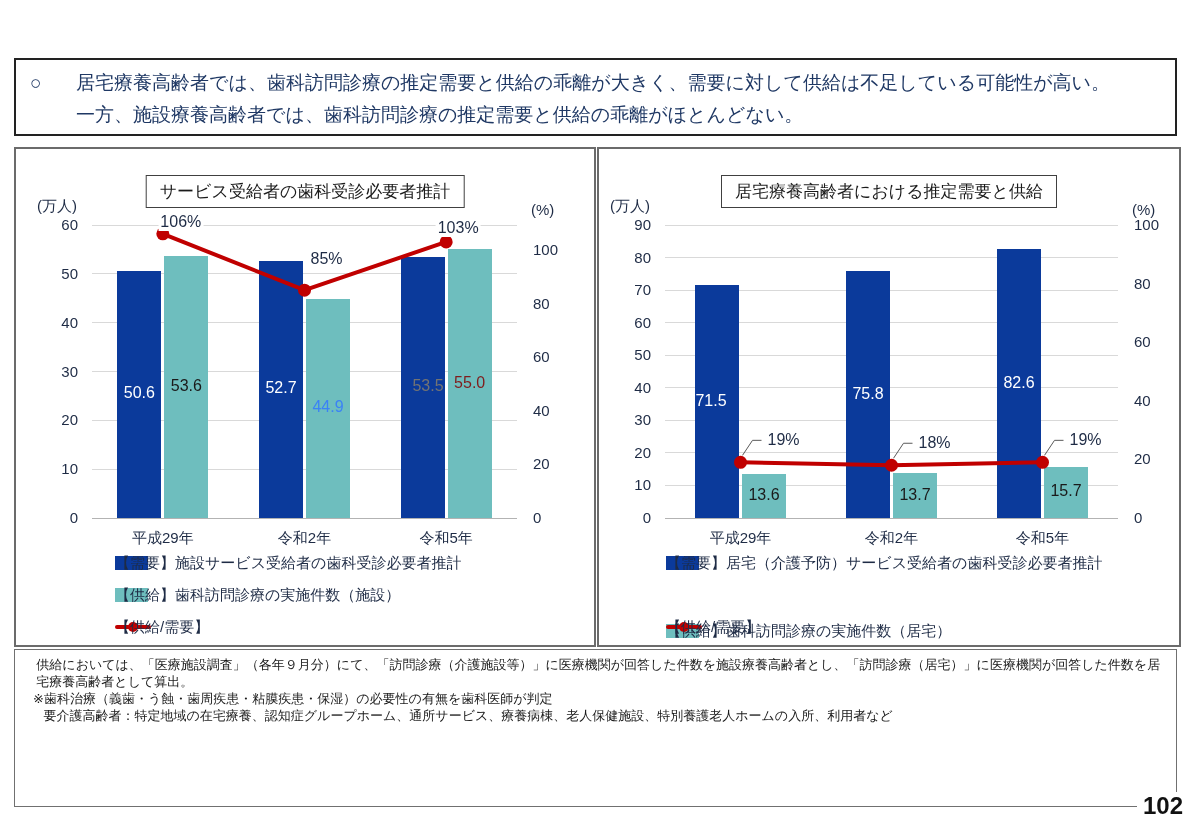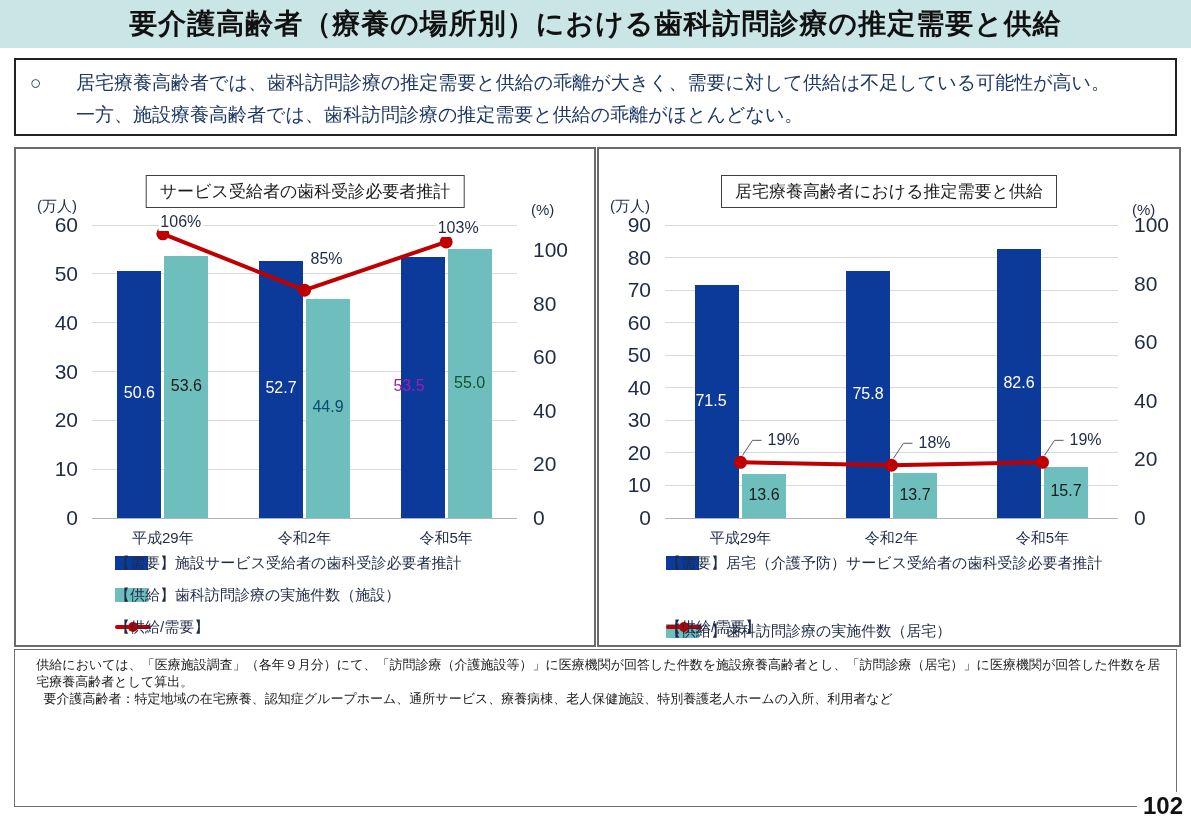--- a/index.html
+++ b/index.html
@@ -27,21 +27,21 @@
   #chart0{left:14px;width:578px;}
   #chart1{left:597px;width:580px;}
   .panel *{position:absolute;box-sizing:border-box;}
   .c-title{
     top:26px;left:50%;transform:translateX(-50%);
     border:1px solid #404040;background:#fff;padding:4px 13px;
     font-size:17px;white-space:nowrap;color:#1a1a1a;z-index:4;
   }
   .c-grid{height:1px;background:#d9d9d9;}
   .c-base{height:1px;background:#b3b3b3;}
-  .c-tick{font-size:21px;height:20px;line-height:20px;color:var(--ct);}
+  .c-tick{font-size:15px;height:20px;line-height:20px;color:var(--ct);}
   .c-tick.left{text-align:right;}
   .c-tick.right{text-align:left;}
   .c-unit{font-size:15px;color:var(--ct);white-space:nowrap;}
   .c-bar{z-index:1;}
   .c-barlabel{transform:translateX(-50%);font-size:16px;z-index:2;white-space:nowrap;}
   .c-cat{transform:translateX(-50%);font-size:15px;color:var(--ct);white-space:nowrap;}
   .c-pct{transform:translate(-50%,-50%);font-size:16px;color:var(--ct);background:#fff;padding:0 2px;white-space:nowrap;z-index:3;}
   .c-legend-row{display:flex;align-items:center;gap:10px;font-size:15px;color:var(--ct);white-space:nowrap;}
   .c-legend-row .swatch{position:static;width:33px;height:14px;flex:none;}
   .c-legend-row .lineswatch{position:static;width:36px;height:14px;flex:none;display:flex;align-items:center;justify-content:center;}
@@ -64,23 +64,20 @@
   .page-number{
     position:absolute;top:792px;right:8px;font-size:24px;font-weight:bold;color:#111;
     background:#fff;padding-left:6px;
   }
 </style>
 </head>
 <body>
 
 <div class="slide" style="--ct: #1e2b45;">
 
-  <header class="title-bar" style="background: rgb(202, 229, 229);">
-    <h1>要介護高齢者（療養の場所別）における歯科訪問診療の推定需要と供給</h1>
-  </header>
 
   <section class="summary-box" style="color: rgb(31, 56, 100);">
     <div class="summary-line">
       <span class="bullet">○</span>
       <span>居宅療養高齢者では、歯科訪問診療の推定需要と供給の乖離が大きく、需要に対して供給は不足している可能性が高い。</span>
     </div>
     <div class="summary-line indent">
       <span>一方、施設療養高齢者では、歯科訪問診療の推定需要と供給の乖離がほとんどない。</span>
     </div>
   </section>
@@ -107,27 +104,27 @@
       <div class="c-tick right" style="left: 517px; top: 305.386px; width: 44px;">20</div>
       <div class="c-tick right" style="left: 517px; top: 251.772px; width: 44px;">40</div>
       <div class="c-tick right" style="left: 517px; top: 198.158px; width: 44px;">60</div>
       <div class="c-tick right" style="left: 517px; top: 144.544px; width: 44px;">80</div>
       <div class="c-tick right" style="left: 517px; top: 90.9305px; width: 44px;">100</div>
       <div class="c-bar" style="left: 101.333px; top: 121.903px; width: 44px; height: 247.097px; background: rgb(11, 58, 155);"></div>
       <div class="c-barlabel" style="left: 123.333px; top: 235.452px; color: rgb(255, 255, 255); text-align: center;">50.6</div>
       <div class="c-bar" style="left: 243px; top: 111.648px; width: 44px; height: 257.352px; background: rgb(11, 58, 155);"></div>
       <div class="c-barlabel" style="left: 265px; top: 230.324px; color: rgb(255, 255, 255);">52.7</div>
       <div class="c-bar" style="left: 384.667px; top: 107.742px; width: 44px; height: 261.258px; background: rgb(11, 58, 155);"></div>
-      <div class="c-barlabel" style="left: 393px; top: 228.371px; color: #a21caf;">53.5</div>
+      <div class="c-barlabel" style="left: 412px; top: 228.371px; color: #737373;">53.5</div>
       <div class="c-bar" style="left: 148.333px; top: 107.253px; width: 44px; height: 261.747px; background: rgb(110, 190, 190);"></div>
       <div class="c-barlabel" style="left: 170.333px; top: 228.127px; color: rgb(26, 26, 26);">53.6</div>
       <div class="c-bar" style="left: 290px; top: 149.738px; width: 44px; height: 219.262px; background: rgb(110, 190, 190);"></div>
-      <div class="c-barlabel" style="left: 312px; top: 249.369px; color: #0c4a6e;">44.9</div>
+      <div class="c-barlabel" style="left: 312px; top: 249.369px; color: #3b82f6;">44.9</div>
       <div class="c-bar" style="left: 431.667px; top: 100.417px; width: 44px; height: 268.583px; background: rgb(110, 190, 190);"></div>
-      <div class="c-barlabel" style="left: 453.667px; top: 224.708px; color: #14532d;">55.0</div>
+      <div class="c-barlabel" style="left: 453.667px; top: 224.708px; color: #7f1d1d;">55.0</div>
       <div class="c-cat" style="left: 146.833px; top: 380px;">平成29年</div>
       <div class="c-cat" style="left: 288.5px; top: 380px;">令和2年</div>
       <div class="c-cat" style="left: 430.167px; top: 380px;">令和5年</div>
       <svg width="578" height="496" class="linelayer">
         <polyline points="146.83333333333331,84.84629460201279 288.5,141.1408966148216 430.1666666666667,92.88838060384262" fill="none" stroke="#c00000" stroke-width="4"></polyline>
         <circle cx="146.83333333333331" cy="84.84629460201279" r="6.5" fill="#c00000"></circle>
         <circle cx="288.5" cy="141.1408966148216" r="6.5" fill="#c00000"></circle>
         <circle cx="430.1666666666667" cy="92.88838060384262" r="6.5" fill="#c00000"></circle>
       </svg>
       <div class="c-pct" style="left: 164.833px; top: 72.8463px;">106%</div>
@@ -218,17 +215,18 @@
         <span class="lineswatch">
           <i style="background: rgb(192, 0, 0);"></i>
           <b style="background: rgb(192, 0, 0); left: 13px; top: 2px;"></b>
         </span>
         <span>【供給/需要】</span>
       </div>
     </section>
 
   <section class="notes-box">
     <p class="note-sub">供給においては、「医療施設調査」（各年９月分）にて、「訪問診療（介護施設等）」に医療機関が回答した件数を施設療養高齢者とし、「訪問診療（居宅）」に医療機関が回答した件数を居宅療養高齢者として算出。</p>
+    <p class="note-star">※歯科治療（義歯・う蝕・歯周疾患・粘膜疾患・保湿）の必要性の有無を歯科医師が判定</p>
     <p class="note-def">要介護高齢者：特定地域の在宅療養、認知症グループホーム、通所サービス、療養病棟、老人保健施設、特別養護老人ホームの入所、利用者など</p>
   </section>
 
   <div class="page-number">102</div>
 </div>
 
 </body></html>

